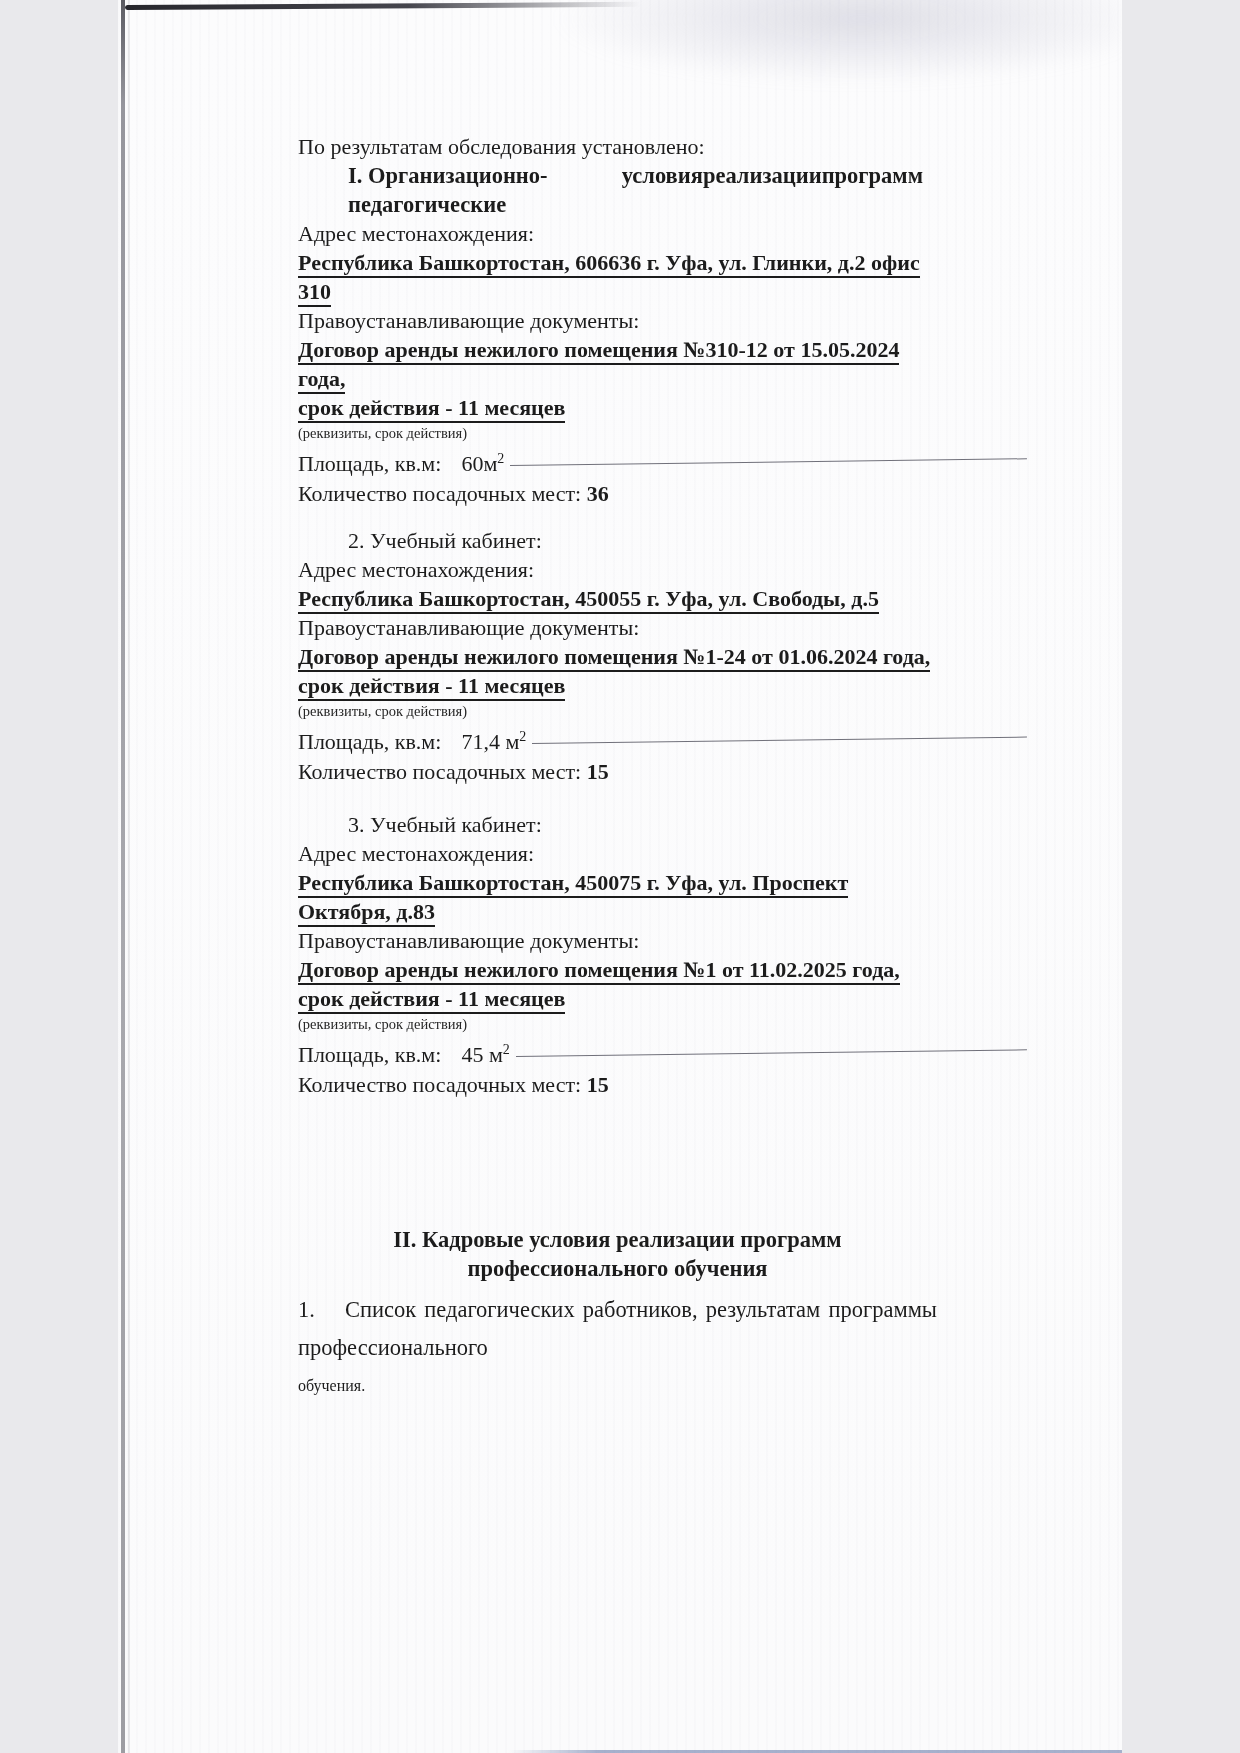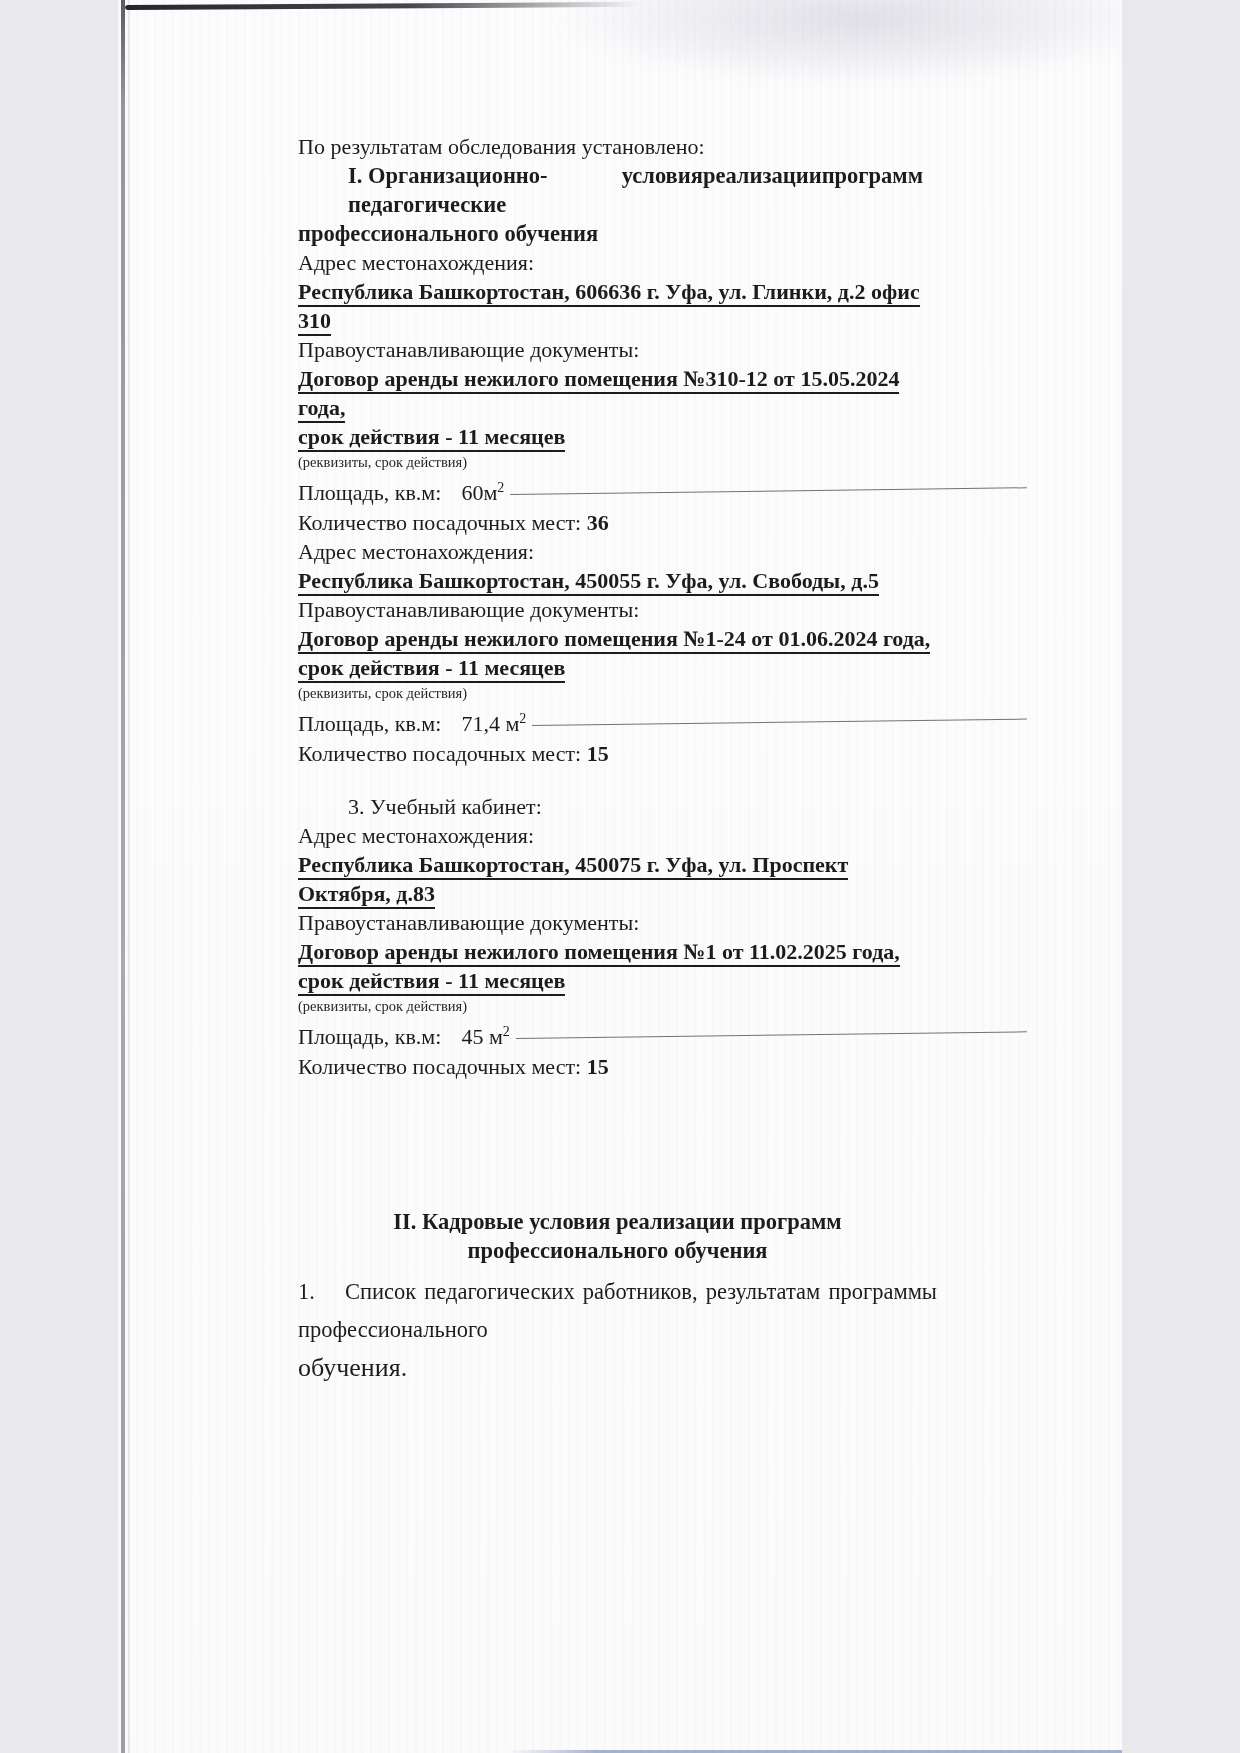--- a/index.html
+++ b/index.html
@@ -81,21 +81,21 @@
   .room-title-2{margin-top:18px;}
   .room-title-3{margin-top:24px;}
   .sec2-heading{
     margin-top:126px;text-align:center;font-weight:bold;font-size:22.5px;
   }
   .para1{
     margin-top:8px;font-size:22.5px;line-height:38px;
     text-align:justify;text-align-last:justify;
   }
   .para-gap{display:inline-block;width:30px;}
-  .para2{font-size:26px;line-height:38px;font-family:Liberation Serif, serif;}
+  .para2{font-size:16px;line-height:38px;font-family:Liberation Serif, serif;}
 </style>
 </head>
 <body>
 
 <div class="page">
 
   <div class="edge-left"></div>
   <div class="edge-left-echo"></div>
   <div class="edge-top"></div>
   <div class="smudge-tr"></div>
@@ -103,35 +103,35 @@
   <div class="content">
 
     <p>По результатам обследования установлено:</p>
 
     <div class="h-just">
       <span>I. Организационно-педагогические</span>
       <span>условия</span>
       <span>реализации</span>
       <span>программ</span>
     </div>
-    <p class="bold" style="font-size:22.5px">профессионального обучения</p>
 
     <p>Адрес местонахождения:</p>
     <p><span class="u">Республика Башкортостан, 606636 г. Уфа, ул. Глинки, д.2 офис 310</span></p>
     <p>Правоустанавливающие документы:</p>
     <p><span class="u">Договор аренды нежилого помещения №310-12 от 15.05.2024 года,</span></p>
     <p><span class="u">срок действия - 11 месяцев</span></p>
     <p class="note">(реквизиты, срок действия)</p>
     <div class="area-row">
       <span class="area-label">Площадь, кв.м:</span>
       <span class="area-value"><span>60м</span><sup>2</sup></span>
       <span class="fill-line"></span>
     </div>
     <p class="seats"><span>Количество посадочных мест:</span> <b>36</b></p>
 
+    <p class="indent room-title-2">2. Учебный кабинет:</p>
     <p>Адрес местонахождения:</p>
     <p><span class="u">Республика Башкортостан, 450055 г. Уфа, ул. Свободы, д.5</span></p>
     <p>Правоустанавливающие документы:</p>
     <p><span class="u">Договор аренды нежилого помещения №1-24 от 01.06.2024 года,</span></p>
     <p><span class="u">срок действия - 11 месяцев</span></p>
     <p class="note">(реквизиты, срок действия)</p>
     <div class="area-row">
       <span class="area-label">Площадь, кв.м:</span>
       <span class="area-value"><span>71,4 м</span><sup>2</sup></span>
       <span class="fill-line"></span>

